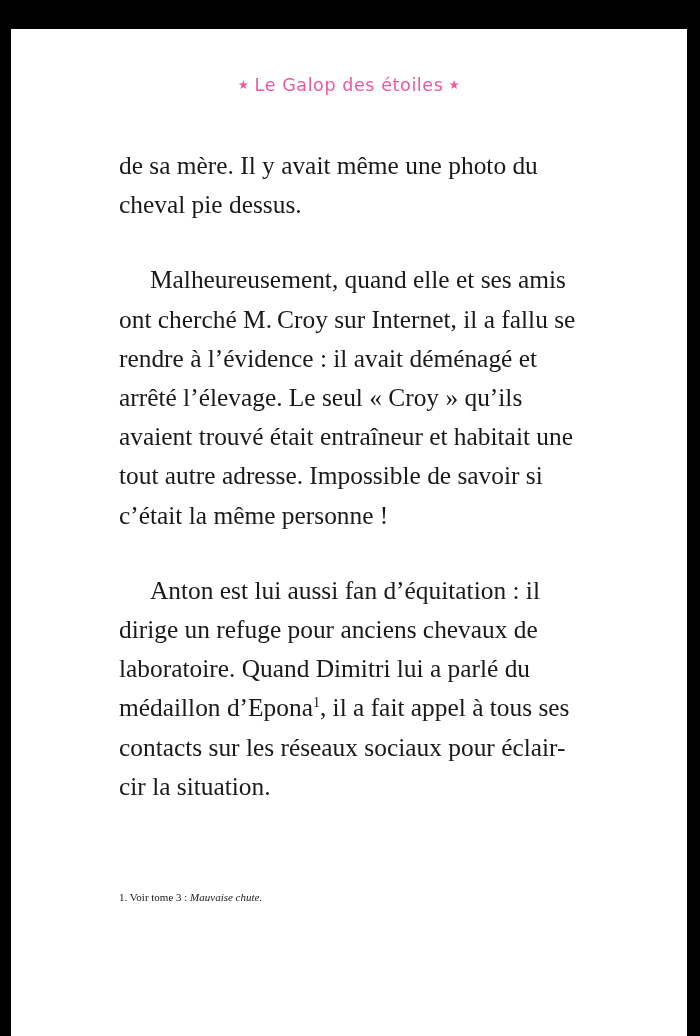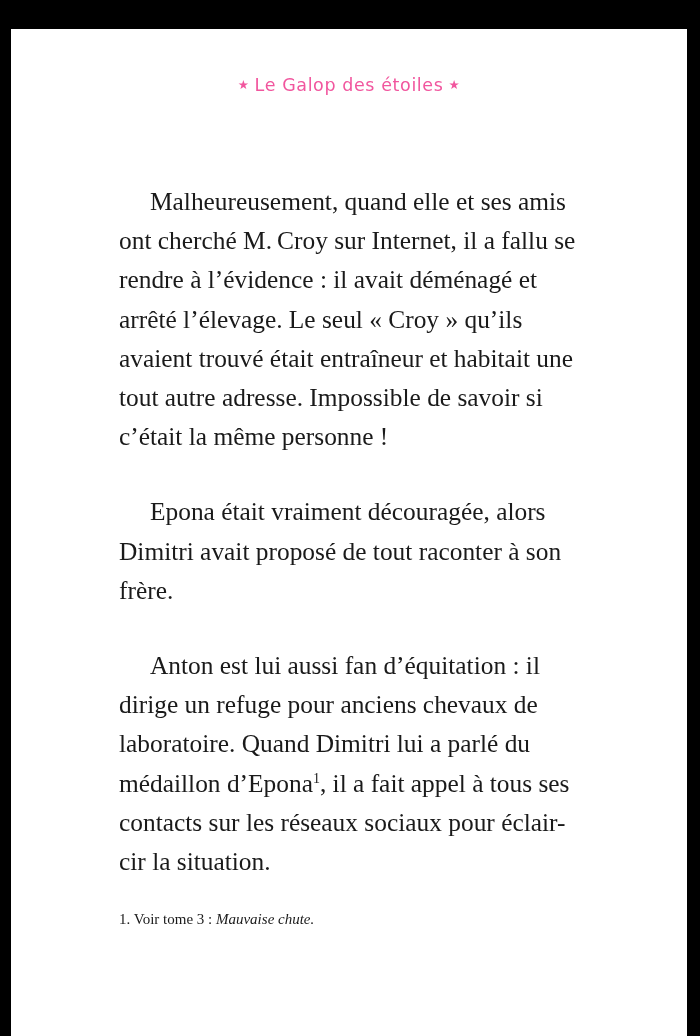--- a/index.html
+++ b/index.html
@@ -83,44 +83,44 @@
   .para sup {
     font-size: 0.55em;
     vertical-align: super;
     line-height: 0;
   }
 
   
   .footnote {
     position: absolute;
     left: 108px;
-    top: 880px;
+    top: 858px;
     width: 465px;
     margin: 0;
     font-family: "Liberation Serif", serif;
-    font-size: 15px;
+    font-size: 11px;
     line-height: 20px;
     color: #1a1a1a;
   }
   .footnote .title {
     font-style: italic;
   }
 </style>
 </head>
 <body>
 
 <div class="frame">
   <div class="page">
 
     <div class="running-head">
       <span class="star">★</span><span class="rh-text">Le Galop des étoiles</span><span class="star">★</span>
     </div>
 
     <div class="text-block">
+      <p class="para">de sa mère. Il y avait même une photo du cheval pie dessus.</p>
       <p class="para indent">Malheureusement, quand elle et ses amis ont cherché M. Croy sur Internet, il a fallu se rendre à l’évidence : il avait déménagé et arrêté l’élevage. Le seul « Croy » qu’ils avaient trouvé était entraîneur et habitait une tout autre adresse. Impossible de savoir si c’était la même personne !</p>
-      <p class="para indent">Epona était vraiment découragée, alors Dimitri avait proposé de tout raconter à son frère.</p>
       <p class="para indent"><span>Anton est lui aussi fan d’équitation : il dirige un refuge pour anciens chevaux de laboratoire. Quand Dimitri lui a parlé du médaillon d’Epona</span><sup>1</sup><span>, il a fait appel à tous ses contacts sur les réseaux sociaux pour éclair-cir la situation.</span></p>
     </div>
 
     <p class="footnote"><span>1. </span><span>Voir tome 3 : </span><span class="title">Mauvaise chute.</span></p>
 
   </div>
 </div>
 
 </body></html>

